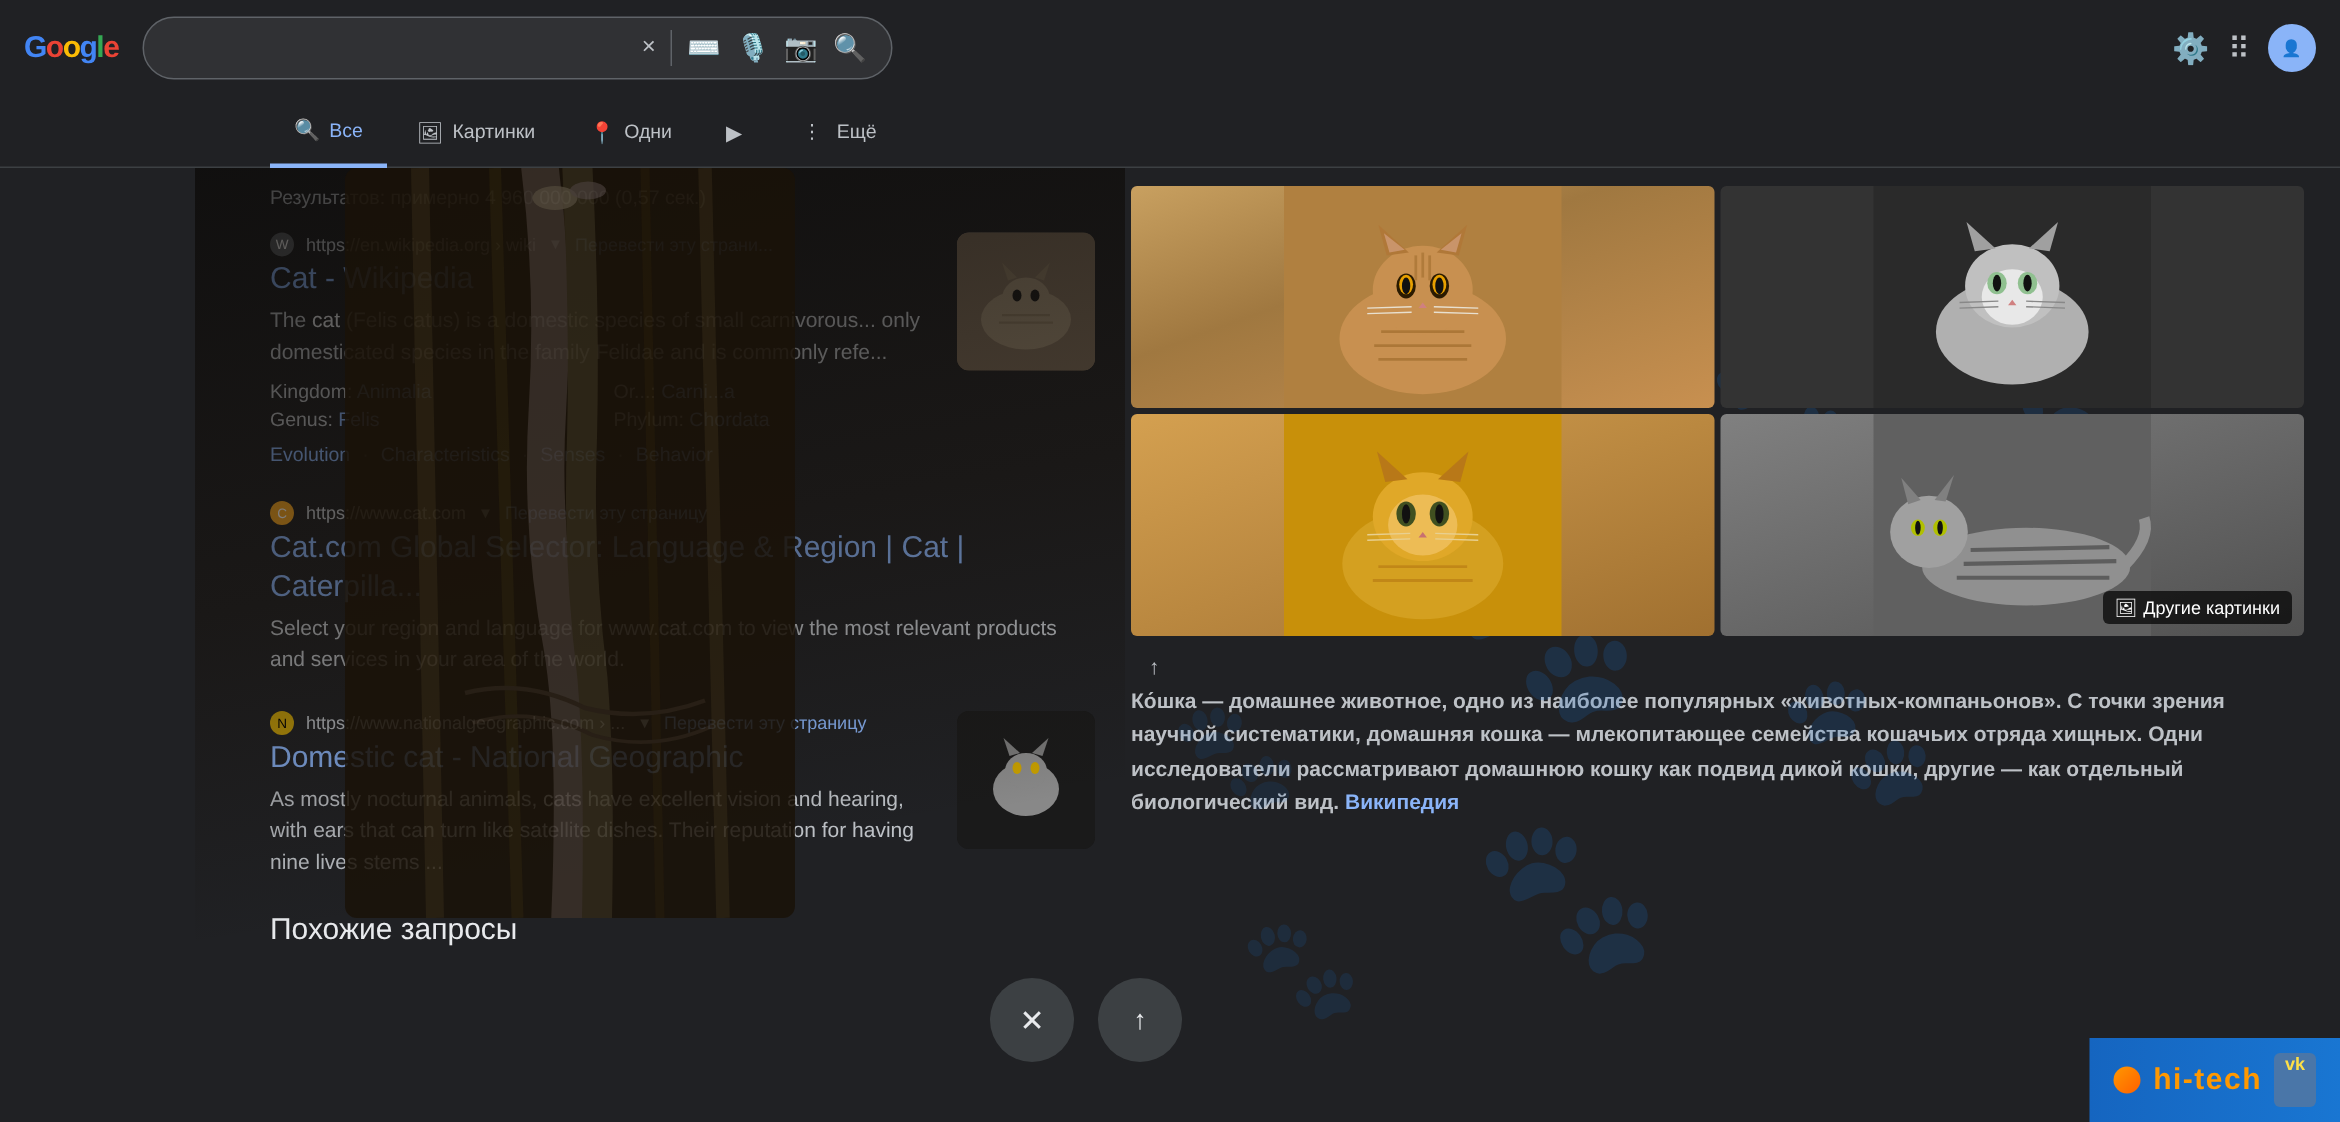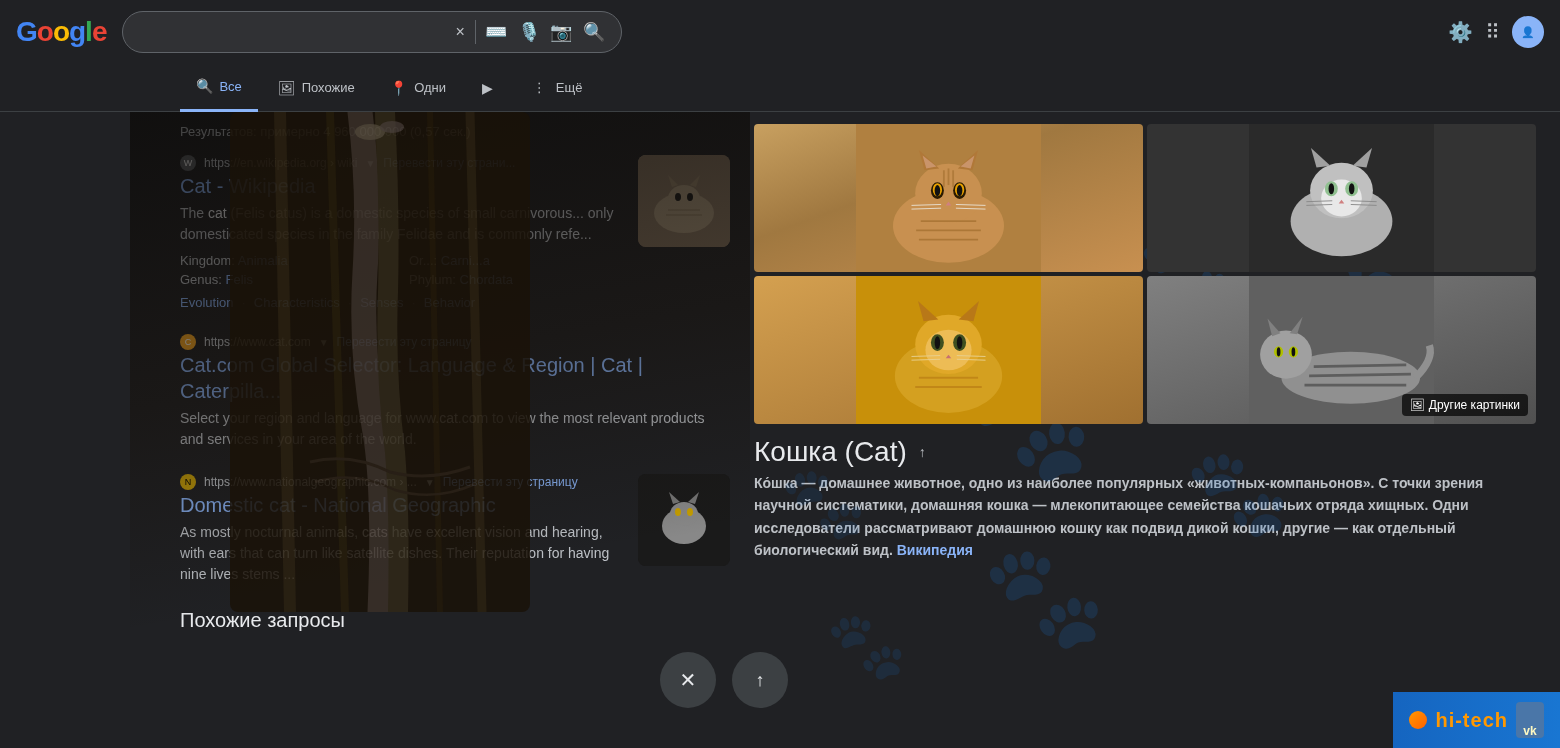--- a/index.html
+++ b/index.html
@@ -35,21 +35,21 @@
       display: flex;
       align-items: center;
       padding: 8px 16px;
       background: #202124;
       position: relative;
       z-index: 10;
       gap: 16px;
       height: 64px;
     }
     .google-logo {
-      font-size: 28px;
+      font-size: 20px;
       font-weight: bold;
       color: #fff;
       letter-spacing: -1px;
       white-space: nowrap;
     }
     .google-logo span.g-blue { color: #4285f4; }
     .google-logo span.g-red { color: #ea4335; }
     .google-logo span.g-yellow { color: #fbbc05; }
     .google-logo span.g-green { color: #34a853; }
 
@@ -359,24 +359,24 @@
       align-items: center;
       gap: 8px;
     }
     .hitech-badge .hi-orange { color: #ff9800; }
     .hitech-badge .vk-icon {
       width: 28px;
       height: 36px;
       background: #4a76a8;
       border-radius: 4px;
       display: flex;
-      align-items: flex-end;
+      align-items: flex-start;
       justify-content: center;
       font-size: 14px;
-      color: #fef9c3;
+      color: #fde047;
     }
 
     
     ::-webkit-scrollbar { width: 8px; }
     ::-webkit-scrollbar-track { background: #202124; }
     ::-webkit-scrollbar-thumb { background: #5f6368; border-radius: 4px; }
 
     .url-favicon {
       width: 16px;
       height: 16px;
@@ -423,21 +423,21 @@
   </div>
 </div>
 
 <div class="nav-tabs">
   <div class="nav-tab active">
     <span class="nav-tab-icon">🔍</span>
     <span>Все</span>
   </div>
   <div class="nav-tab">
     <span class="nav-tab-icon">🖼</span>
-    <span>Похожие</span>
+    <span>Картинки</span>
   </div>
   <div class="nav-tab">
     <span class="nav-tab-icon">📍</span>
     <span>Одни</span>
   </div>
   <div class="nav-tab">
     <span class="nav-tab-icon">▶</span>
   </div>
   <div class="nav-tab nav-tab-more">
     <span style="margin-right:4px;">⋮</span>
@@ -672,21 +672,20 @@
         </svg>
 
         <div class="cat-img-overlay">
           <span>🖼</span>
           <span>Другие картинки</span>
         </div>
       </div>
     </div>
 
     <div class="entity-title-row">
-      <span class="entity-title">Кошка (Cat)</span>
       <span class="entity-share">↑</span>
     </div>
     <div class="entity-desc">
       Ко́шка — домашнее животное, одно из наиболее популярных «животных-компаньонов». С точки зрения научной систематики, домашняя кошка — млекопитающее семейства кошачьих отряда хищных. Одни исследователи рассматривают домашнюю кошку как подвид дикой кошки, другие — как отдельный биологический вид. <a>Википедия</a>
     </div>
   </div>
 
   <div style="position:absolute;top:0;left:130px;width:620px;height:100%;pointer-events:none;z-index:18;background:linear-gradient(170deg, rgba(10,8,6,0.7) 0%, rgba(20,15,10,0.5) 40%, transparent 70%);border-radius:0;">
 
     <svg viewBox="0 0 300 500" width="300" height="500" style="position:absolute;top:0;left:100px;" opacity="0.85">

